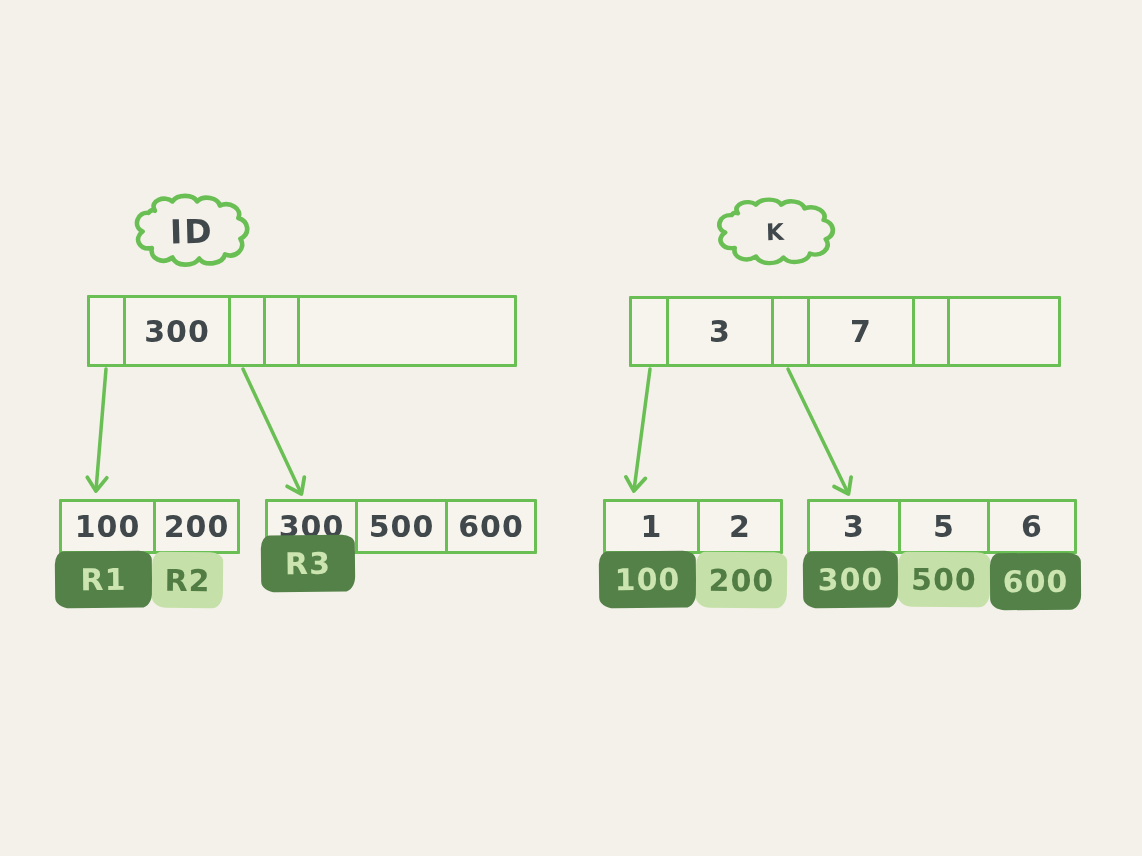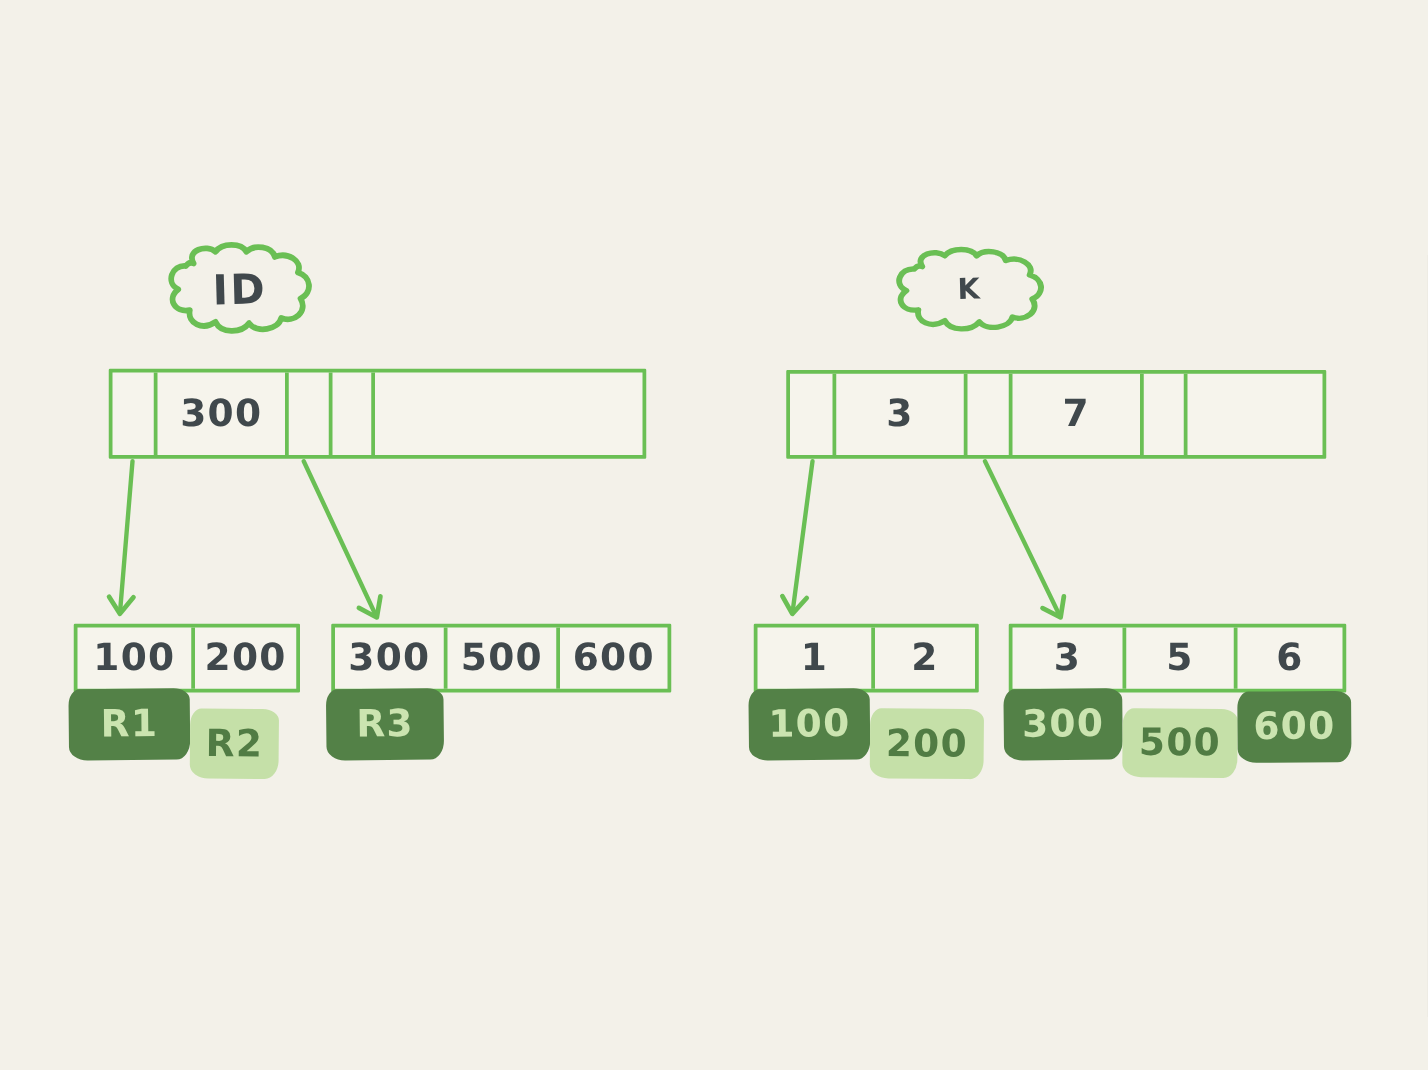--- a/index.html
+++ b/index.html
@@ -42,21 +42,21 @@
   
   .records { position: absolute; display: flex; }
   .block {
     display: flex; align-items: center; justify-content: center;
     font-weight: 700; font-size: 30px; letter-spacing: 1px;
     border-radius: 9px 13px 11px 15px / 13px 9px 15px 11px;
   }
   .block.dark  { background: #538147; color: #cbe4b0; }
   .block.light { background: #c5e0a8; color: #517c44; }
   .records .block:nth-child(1) { transform: rotate(-0.6deg); }
-  .records .block:nth-child(2) { transform: rotate(0.5deg) translateY(1px); margin-top: 15px; }
+  .records .block:nth-child(2) { transform: rotate(0.5deg) translateY(1px); }
   .records .block:nth-child(3) { transform: rotate(-0.4deg) translateY(2px); }
 </style>
 </head>
 <body>
 
 <div class="canvas">
 
   <svg class="arrows" width="1142" height="856" viewBox="0 0 1142 856">
     <defs>
       <marker id="ah" viewBox="-16 -12 20 24" refX="-1" refY="0" markerWidth="32" markerHeight="26" orient="auto" markerUnits="userSpaceOnUse">
@@ -120,21 +120,21 @@
     <div class="cell" style="flex:0 0 87px">
         <span>300</span>
       </div>
     <div class="cell" style="flex:0 0 90px">
         <span>500</span>
       </div>
     <div class="cell grow">
         <span>600</span>
       </div>
   </div>
-  <div class="records" style="left:261px; top:551px; width:279px; height:57px">
+  <div class="records" style="left:261px; top:535px; width:279px; height:57px">
     <div class="block dark" style="flex:0 0 94px; height:57px">
         <span>R3</span>
       </div>
   </div>
 
   <div class="cloud" style="left:706px; top:196px; width:140px; height:72px">
     <svg viewBox="0 0 132 75" preserveAspectRatio="none">
       <path d="M30,18 C24,8 40,3 47,9 C52,2 67,2 71,9 C77,3 91,5 93,13
                C103,9 115,16 111,25 C121,28 123,40 113,45 C119,55 108,64 98,60
                C96,69 79,72 73,64 C67,72 51,72 47,63 C37,70 25,64 27,54

